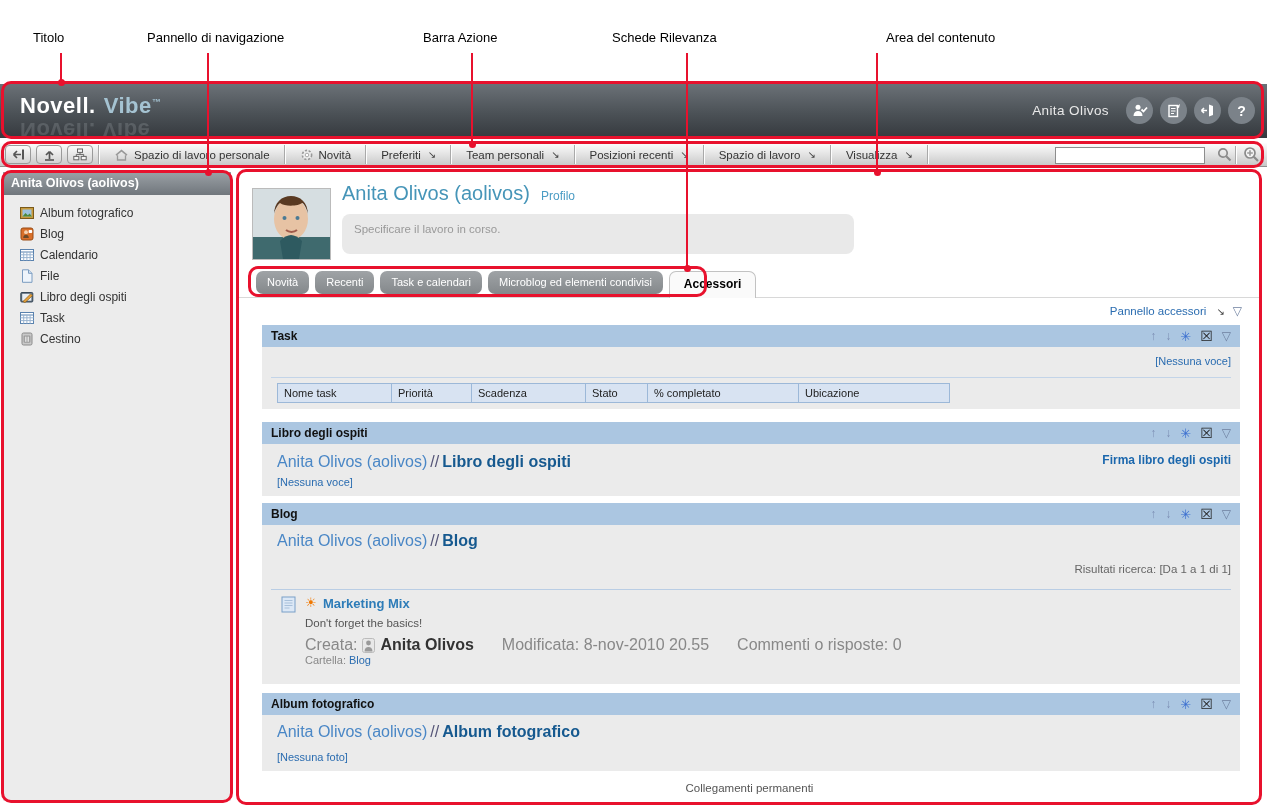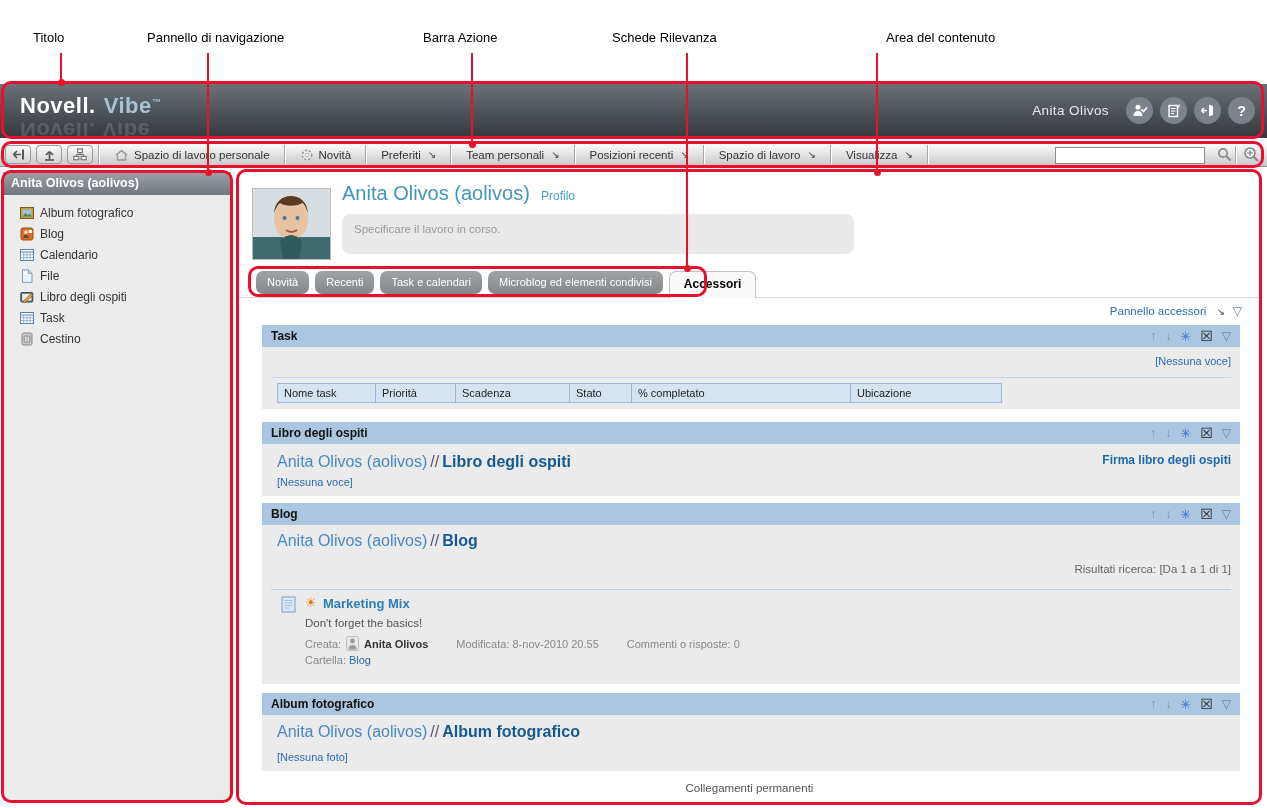--- a/index.html
+++ b/index.html
@@ -91,21 +91,21 @@
   .nv-right { position:absolute; right:9px; top:8px; font-size:11px; color:#2a6cb0; cursor:pointer; }
 
   .sign-link { position:absolute; right:9px; top:9px; font-size:12px; font-weight:bold; color:#1b67ad; cursor:pointer; }
   .results { position:absolute; right:9px; top:38px; font-size:11.5px; color:#666; }
   .blog-rule { position:absolute; left:9px; right:9px; top:64px; border-top:1px solid #b9cde4; }
 
   .entry-title { position:absolute; left:61px; top:71px; font-size:13px; font-weight:bold; color:#2d7cb8; cursor:pointer; }
   .entry-doc { position:absolute; left:19px; top:71px; }
   .entry-sun { position:absolute; left:43px; top:70px; color:#f07800; font-size:13px; }
   .entry-body { position:absolute; left:43px; top:92px; font-size:11.5px; color:#555; }
-  .entry-meta { position:absolute; left:43px; top:111px; font-size:11px; color:#888; display:flex; align-items:center; gap:5px; white-space:nowrap; }
+  .entry-meta { position:absolute; left:43px; top:111px; font-size:16px; color:#888; display:flex; align-items:center; gap:5px; white-space:nowrap; }
   .entry-meta .author { color:#333; font-weight:bold; }
   .entry-meta .gap { width:18px; }
   .entry-folder { position:absolute; left:43px; top:129px; font-size:11px; color:#888; }
   .entry-folder .flink { color:#2a6cb0; cursor:pointer; margin-left:3px; }
 
   .footer { position:absolute; left:0; top:610px; width:100%; text-align:center; font-size:11.5px; color:#555; }
 </style>
 </head>
 <body>
 
@@ -356,25 +356,25 @@
         <span class="pi down">↓</span>
         <span class="pi gear">✳</span>
         <span class="pi close">☒</span>
         <span class="pi collapse">▽</span>
       </span>
     </div>
     <div class="panel-body" style="height:62px">
       <span class="nv-right">[Nessuna voce]</span>
       <div class="task-rule"></div>
       <div class="task-table">
-        <span class="tt-cell" style="width:99px">Nome task</span>
+        <span class="tt-cell" style="width:115px">Nome task</span>
         <span class="tt-cell" style="width:81px">Priorità</span>
         <span class="tt-cell" style="width:115px">Scadenza</span>
         <span class="tt-cell" style="width:63px">Stato</span>
-        <span class="tt-cell" style="width:220px">% completato</span>
+        <span class="tt-cell" style="width:152px">% completato</span>
         <span class="tt-cell" style="width:152px">Ubicazione</span>
       </div>
     </div>
   </div>
 
   <div class="panel" style="top:250px">
     <div class="panel-header">
       <span class="panel-title">Libro degli ospiti</span>
       <span class="panel-icons">
         <span class="pi up">↑</span>

